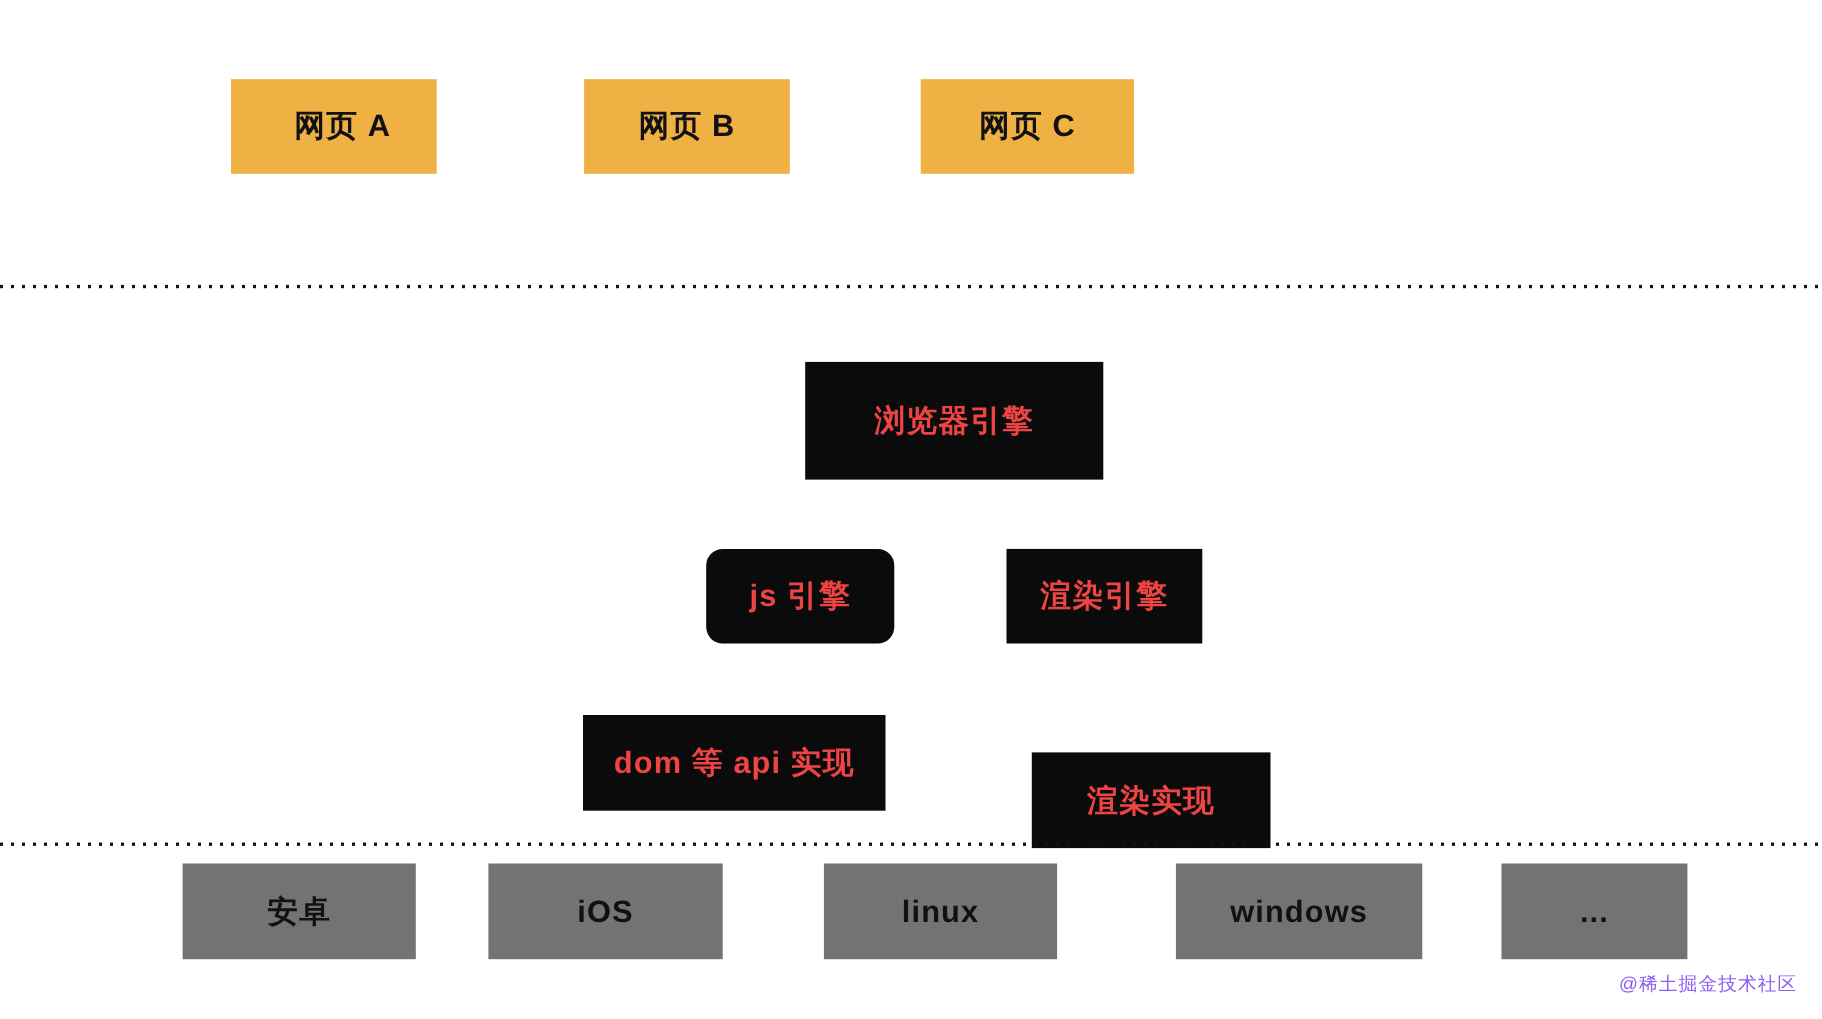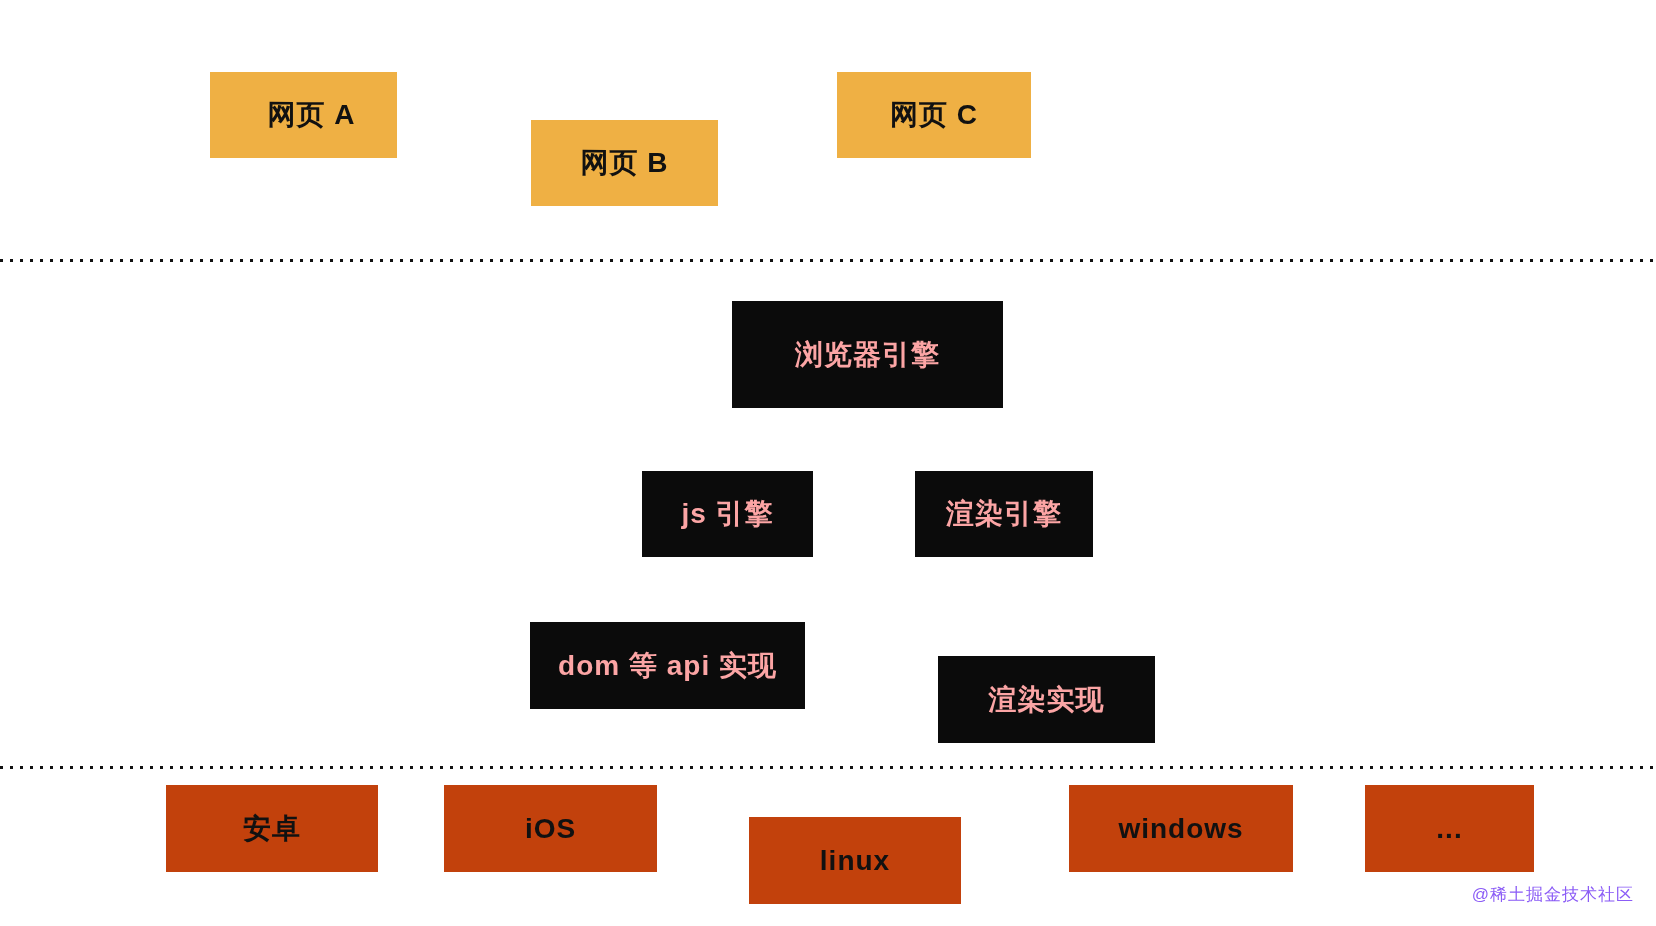--- a/index.html
+++ b/index.html
@@ -25,24 +25,25 @@
     letter-spacing: 1px;
     box-sizing: border-box;
     white-space: nowrap;
   }
   .box.webpage {
     background: #efb044;
     color: #111111;
   }
   .box.engine {
     background: #0b0b0b;
-    color: #fca5a5;
+    color: #ef4444;
+    margin-top: 28px;
   }
   .box.platform {
-    background: #c2410c;
+    background: #737373;
     color: #111111;
   }
   .dotted-line {
     position: absolute;
     left: 0;
     width: 1656px;
     height: 3px;
     background-image: repeating-linear-gradient(
       to right,
       #111111 0px, #111111 3px,
@@ -58,36 +59,36 @@
     color: #8b5cf6;
     letter-spacing: 1px;
   }
 </style>
 </head>
 <body>
 
 <div class="canvas">
 
   <div class="box webpage" style="left:210px; top:72px; width:187px; height:86px;padding-left:16px;">网页 A</div>
-  <div class="box webpage" style="left:531px; top:72px; width:187px; height:86px;margin-top:48px;">网页 B</div>
+  <div class="box webpage" style="left:531px; top:72px; width:187px; height:86px;">网页 B</div>
   <div class="box webpage" style="left:837px; top:72px; width:194px; height:86px;">网页 C</div>
 
   <div class="dotted-line" style="top:259px;"></div>
 
   <div class="box engine" style="left:732px; top:301px; width:271px; height:107px;">浏览器引擎</div>
 
-  <div class="box engine" style="left:642px; top:471px; width:171px; height:86px;">js 引擎</div>
+  <div class="box engine" style="left:642px; top:471px; width:171px; height:86px;border-radius:15px;">js 引擎</div>
   <div class="box engine" style="left:915px; top:471px; width:178px; height:86px;">渲染引擎</div>
 
   <div class="box engine" style="left:530px; top:622px; width:275px; height:87px;">dom 等 api 实现</div>
   <div class="box engine" style="left:938px; top:656px; width:217px; height:87px;">渲染实现</div>
 
   <div class="dotted-line" style="top:766px;"></div>
 
   <div class="box platform" style="left:166px; top:785px; width:212px; height:87px;">安卓</div>
   <div class="box platform" style="left:444px; top:785px; width:213px; height:87px;">iOS</div>
-  <div class="box platform" style="left:749px; top:785px; width:212px; height:87px;margin-top:32px;">linux</div>
+  <div class="box platform" style="left:749px; top:785px; width:212px; height:87px;">linux</div>
   <div class="box platform" style="left:1069px; top:785px; width:224px; height:87px;">windows</div>
   <div class="box platform" style="left:1365px; top:785px; width:169px; height:87px;">...</div>
 
   <div class="watermark">@稀土掘金技术社区</div>
 
 </div>
 
 </body></html>

